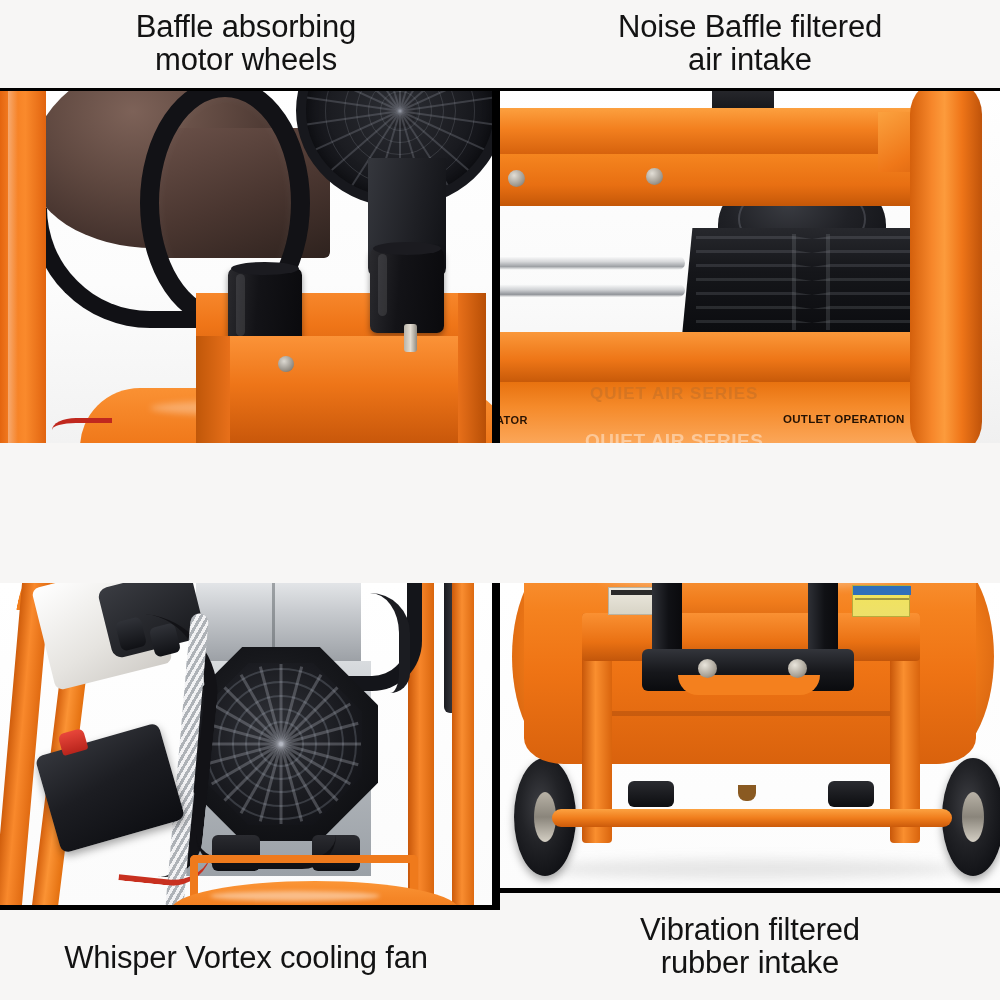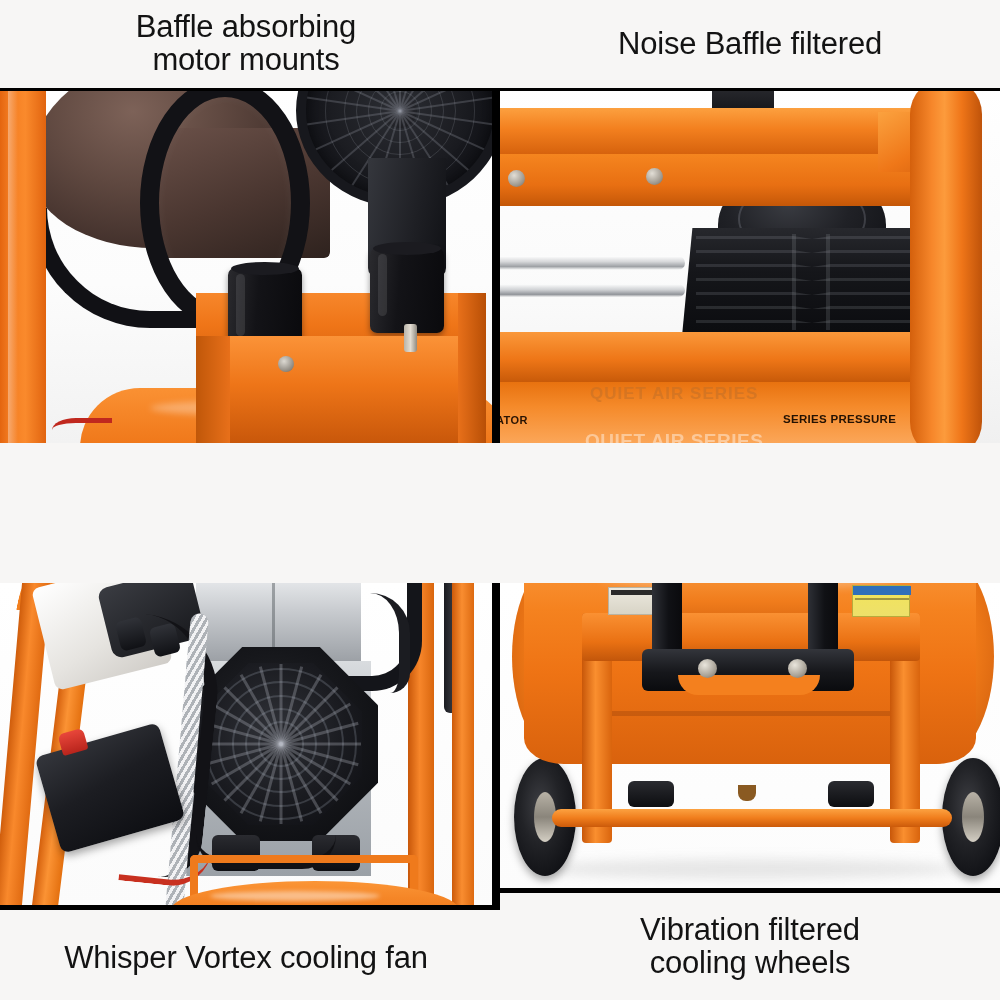--- a/index.html
+++ b/index.html
@@ -342,25 +342,26 @@
   .p4-shadow{ position:absolute; left:40px; top:276px; width:420px; height:20px;
      border-radius:50%; background:rgba(120,120,120,.16); filter:blur(6px); }
 </style>
 </head>
 <body>
 
 <div id="page">
 
   <div class="caption" id="cap-tl" style="left:0;top:0;width:492px;height:88px;font-size:31px;">
     <span class="cl">Baffle absorbing</span>
-    <span class="cl">motor mounts</span>
+    <span class="cl">motor wheels</span>
   </div>
 
   <div class="caption" id="cap-tr" style="left:500px;top:0;width:500px;height:88px;font-size:31px;">
     <span class="cl">Noise Baffle filtered</span>
+    <span class="cl">air intake</span>
   </div>
 
   <div class="panel" id="p1">
     <div class="scene">
       <div class="p1-bg"></div>
       <div class="p1-tank"></div>
       <div class="p1-tank-hl"></div>
       <div class="p1-motor"></div>
       <div class="p1-motor2"></div>
       <div class="p1-fan" id="p1fan">
@@ -433,21 +434,21 @@
           <div class="fin" style="left: 144px; top: 6px; width: 4px; height: 96px;"></div>
         </div>
       <div class="p2-rail-top"></div>
       <div class="p2-rail-top2"></div>
       <div class="p2-scr" style="left:8px;top:82px;"></div>
       <div class="p2-scr" style="left:146px;top:80px;"></div>
       <div class="p2-rail-bot"></div>
       <div class="p2-label"></div>
       <div class="p2-txt" id="p2-series-ghost">QUIET AIR SERIES</div>
       <div class="p2-txt" id="p2-regulator">ATOR</div>
-      <div class="p2-txt" id="p2-outlet">SERIES PRESSURE</div>
+      <div class="p2-txt" id="p2-outlet">OUTLET OPERATION</div>
       <div class="p2-txt" id="p2-series">QUIET AIR SERIES</div>
       <div class="p2-elbow"></div>
       <div class="p2-tube">
         
       </div>
     </div>
   </div>
 
 
   <div class="panel" id="p3">
@@ -553,21 +554,21 @@
       <div class="p4-axle"></div>
     </div>
   </div>
 
   <div class="caption" id="cap-bl" style="left:0;top:910px;width:492px;height:96px;font-size:31px;">
     <span class="cl">Whisper Vortex cooling fan</span>
   </div>
 
   <div class="caption" id="cap-br" style="left:500px;top:893px;width:500px;height:107px;font-size:31px;">
     <span class="cl">Vibration filtered</span>
-    <span class="cl">cooling wheels</span>
+    <span class="cl">rubber intake</span>
   </div>
 
   <div class="divider" style="left:492px;top:88px;width:8px;height:355px;"></div>
   <div class="divider" style="left:492px;top:583px;width:8px;height:327px;"></div>
   <div class="divider" style="left:0;top:88px;width:1000px;height:3px;"></div>
   <div class="divider" style="left:0;top:893px;width:500px;height:17px;opacity:0;"></div>
   <div class="divider" style="left:0;top:905px;width:492px;height:5px;"></div>
   <div class="divider" style="left:500px;top:888px;width:500px;height:5px;"></div>
   <div class="divider" style="left:0;top:583px;width:1000px;height:0px;"></div>
 </div>

